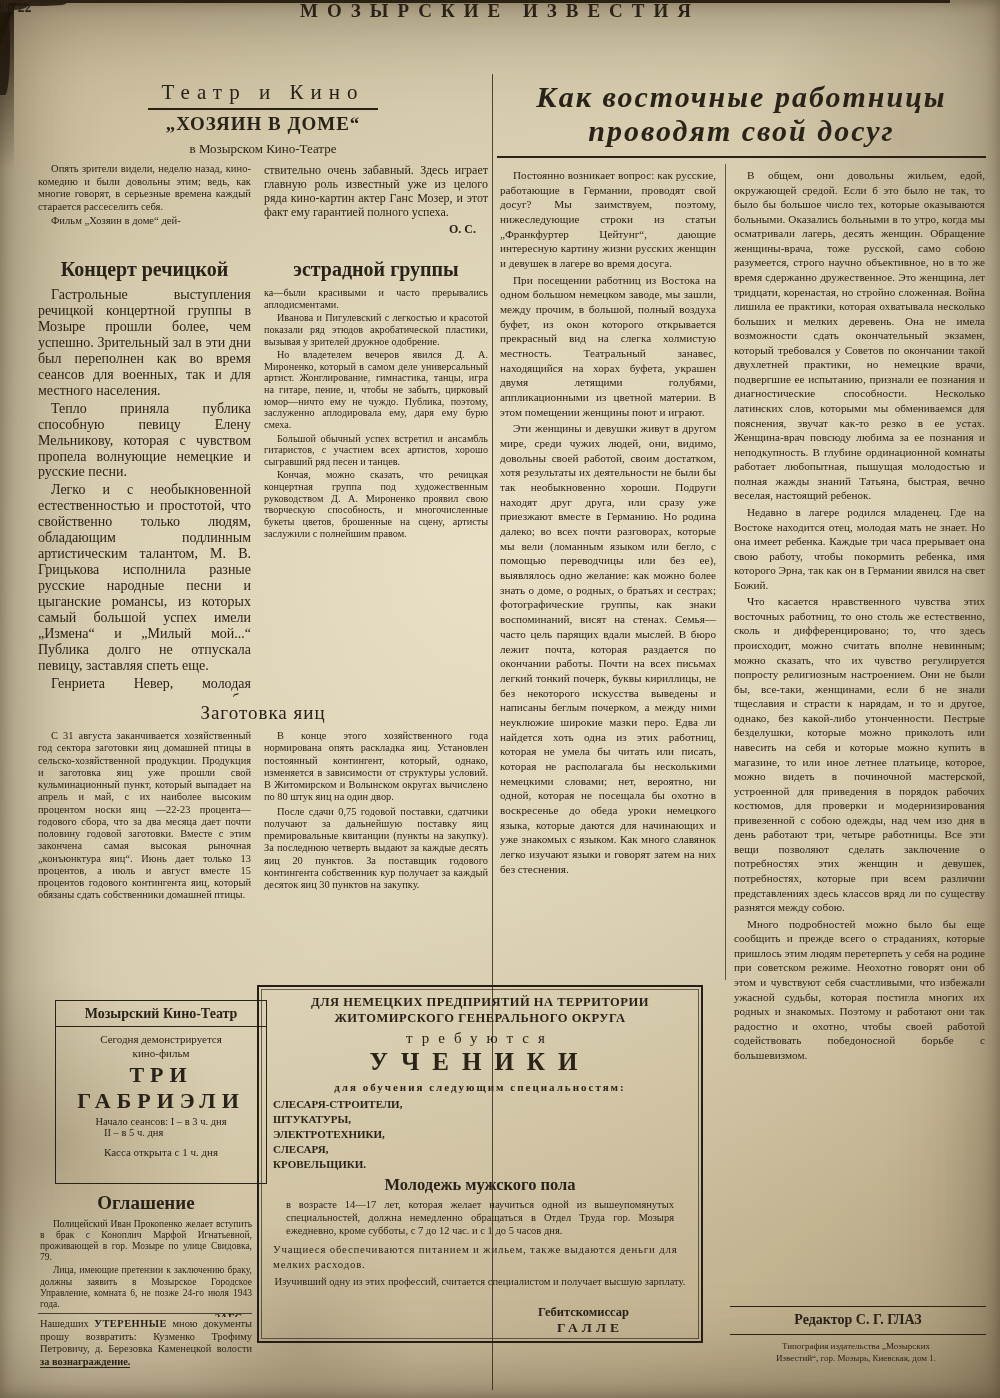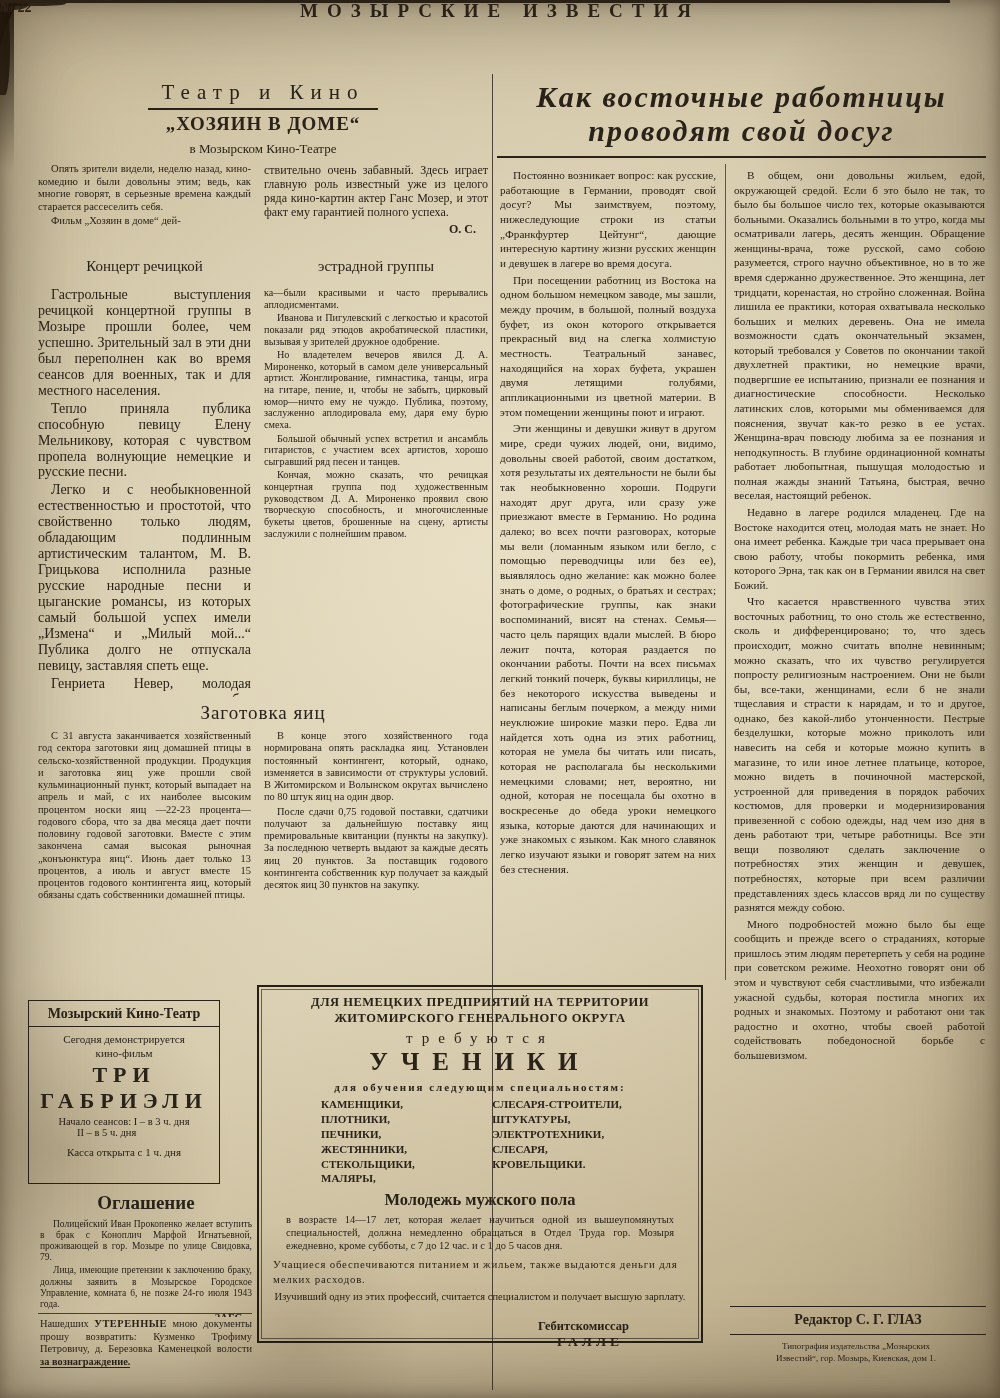--- a/index.html
+++ b/index.html
@@ -45,33 +45,33 @@
   
   .t-section { left:38px; top:80px; width:450px; text-align:center; font-size:21px; letter-spacing:7px; }
   .t-section-rule { left:148px; top:108px; width:230px; height:1.5px; }
   .t-film { left:38px; top:113px; width:450px; text-align:center; font-size:19px; font-weight:bold; letter-spacing:1px; }
   .t-sub  { left:38px; top:141px; width:450px; text-align:center; font-size:13px; }
   .t-col1 { left:38px; top:163px; width:213px; max-height:118px; font-size:10.6px; line-height:1.18; }
   .t-col2 { left:264px; top:163px; width:224px; max-height:118px; font-size:12px; line-height:1.18; }
   .t-byline { text-align:right; font-weight:bold; padding-right:12px; }
 
   
-  .c-title { left:38px; top:258px; width:450px; display:flex; font-size:15px; }
+  .c-title { left:38px; top:258px; width:450px; display:flex; font-size:20px;font-weight:bold; }
   .c-title-l { flex:0 0 213px; text-align:center; }
   .c-title-r { flex:0 0 224px; margin-left:13px; text-align:center; }
   .c-col1 { left:38px; top:287px; width:213px; max-height:410px; font-size:14px; line-height:1.14; }
   .c-col2 { left:264px; top:287px; width:224px; max-height:410px; font-size:10.2px; line-height:1.14; }
 
   
   .e-title { left:38px; top:702px; width:450px; text-align:center; font-size:19px; letter-spacing:1px; }
   .e-col1 { left:38px; top:730px; width:213px; max-height:262px; font-size:10.4px; line-height:1.18; }
   .e-col2 { left:264px; top:730px; width:224px; max-height:262px; font-size:10.4px; line-height:1.18; }
 
   
-  .cinema-box { left:28px; top:1000px; width:192px; height:184px; border:1.5px solid #292218; text-align:center; }
+  .cinema-box { left:55px; top:1000px; width:212px; height:184px; border:1.5px solid #292218; text-align:center; }
   .cb-name { font-size:14px; font-weight:bold; padding:5px 2px 4px; border-bottom:1px solid #292218; margin-bottom:5px; }
   .cb-line { font-size:11px; line-height:1.3; }
   .cb-film { font-size:22px; font-weight:bold; letter-spacing:6px; line-height:1.12; margin-top:2px; }
   .cb-time { font-size:10.5px; margin-top:2px; }
   .cb-time2 { margin-top:0; padding-left:48px; text-align:left; }
   .cb-kassa { font-size:11px; margin-top:8px; }
   .cb-film:first-of-type { margin-top:6px; }
 
   
   .ann-title { left:40px; top:1192px; width:212px; text-align:center; font-size:19px; font-weight:bold; }
@@ -218,26 +218,20 @@
       <p>Много подробностей можно было бы еще сообщить и прежде всего о страданиях, которые пришлось этим людям перетерпеть у себя на родине при советском режиме. Неохотно говорят они об этом и чувствуют себя счастливыми, что избежали ужасной судьбы, которая постигла многих их родных и знакомых. Поэтому и работают они так радостно и охотно, чтобы своей работой содействовать победоносной борьбе с большевизмом.</p>
     </div>
 
   <div class="abs ad-box">
     <div class="ab-h1">ДЛЯ НЕМЕЦКИХ ПРЕДПРИЯТИЙ НА ТЕРРИТОРИИ</div>
     <div class="ab-h1">ЖИТОМИРСКОГО ГЕНЕРАЛЬНОГО ОКРУГА</div>
     <div class="ab-req">требуются</div>
     <div class="ab-stud">УЧЕНИКИ</div>
     <div class="ab-for">для обучения следующим специальностям:</div>
     <div class="ab-lists">
-      <div class="ab-list ab-list-l">КАМЕНЩИКИ,
-ПЛОТНИКИ,
-ПЕЧНИКИ,
-ЖЕСТЯННИКИ,
-СТЕКОЛЬЩИКИ,
-МАЛЯРЫ,</div>
       <div class="ab-list ab-list-r">СЛЕСАРЯ-СТРОИТЕЛИ,
 ШТУКАТУРЫ,
 ЭЛЕКТРОТЕХНИКИ,
 СЛЕСАРЯ,
 КРОВЕЛЬЩИКИ.</div>
     </div>
     <div class="ab-youth">Молодежь мужского пола</div>
     <p class="ab-p1">в возрасте 14—17 лет, которая желает научиться одной из вышеупомянутых специальностей, должна немедленно обращаться в Отдел Труда гор. Мозыря ежедневно, кроме субботы, с 7 до 12 час. и с 1 до 5 часов дня.</p>
     <p class="ab-p2">Учащиеся обеспечиваются питанием и жильем, также выдаются деньги для мелких расходов.</p>
     <p class="ab-p3">Изучивший одну из этих профессий, считается специалистом и получает высшую зарплату.</p>

